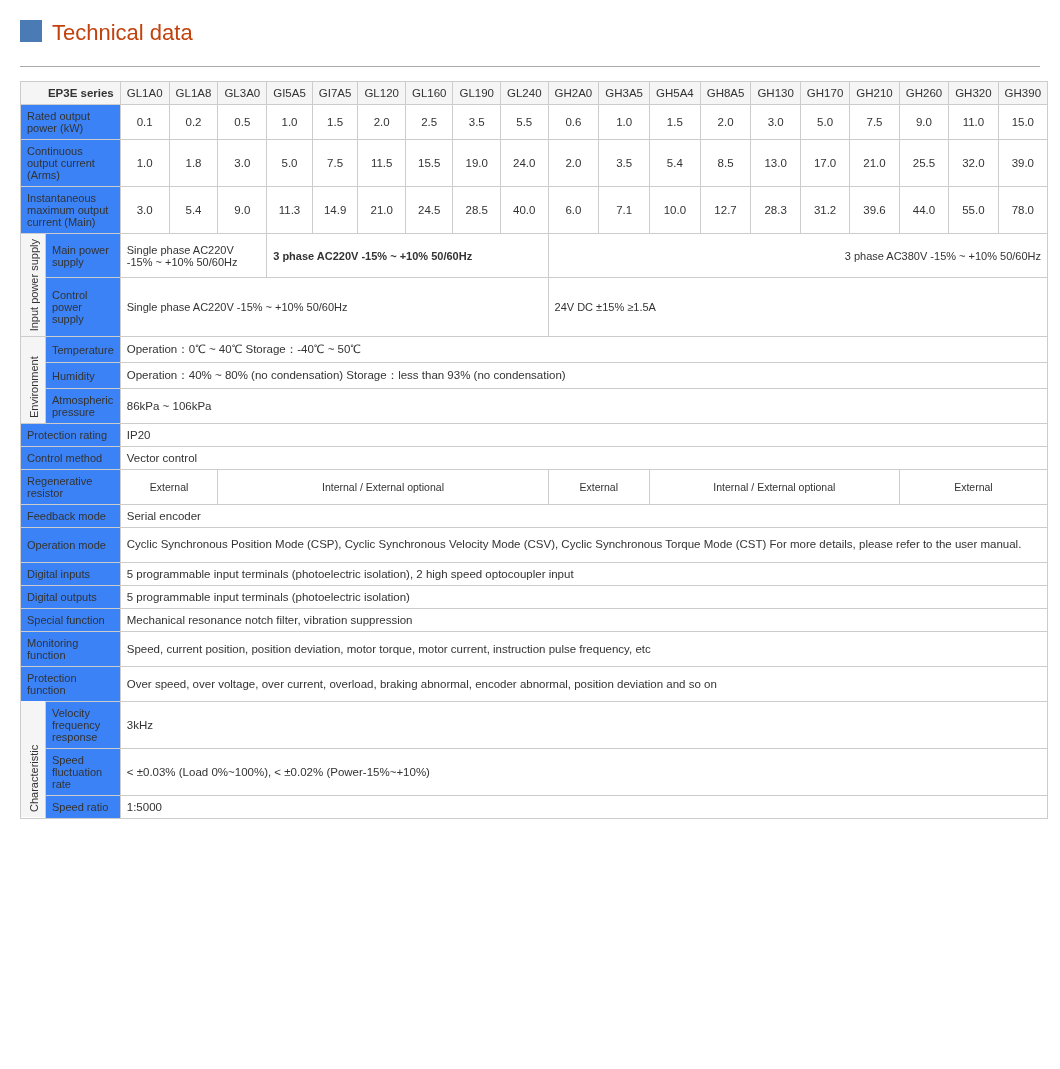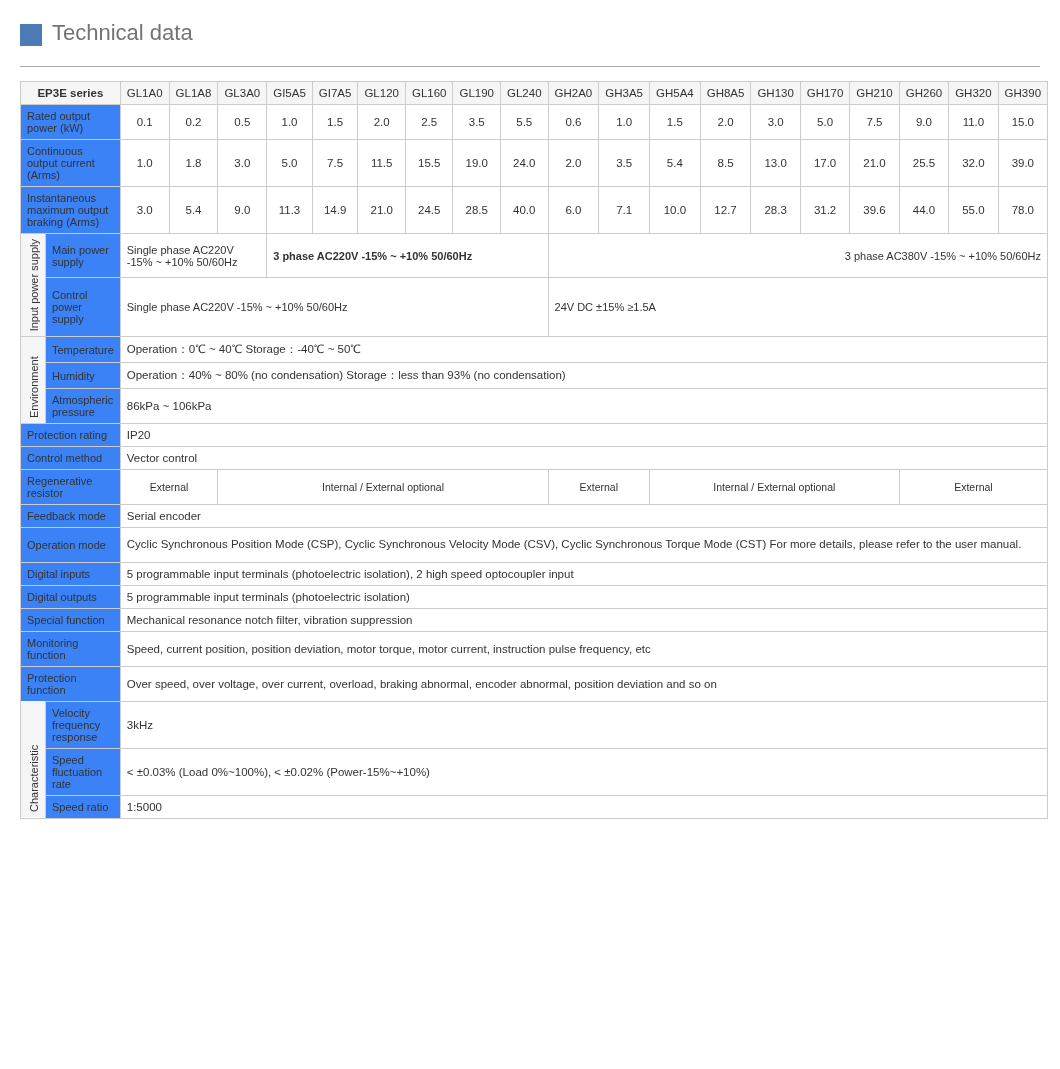--- a/index.html
+++ b/index.html
@@ -5,25 +5,25 @@
     * { box-sizing: border-box; margin: 0; padding: 0; }
     body {
       font-family: Arial, sans-serif;
       font-size: 12px;
       background: #fff;
       color: #333;
       padding: 20px;
     }
     .page-title {
       display: flex;
-      align-items: flex-end;
+      align-items: flex-start;
       margin-bottom: 20px;
       font-size: 22px;
       font-weight: normal;
-      color: #737373;
+      color: #c2410c;
     }
     .title-icon {
       width: 22px;
       height: 22px;
       background: #4a7bb5;
       display: inline-block;
       margin-right: 10px;
       flex-shrink: 0;
     }
     .main-table {
@@ -36,21 +36,21 @@
       padding: 5px 6px;
       vertical-align: middle;
       text-align: left;
     }
     .main-table .header-row th {
       background: #f5f5f5;
       text-align: center;
       font-weight: normal;
     }
     .main-table .header-row th:first-child {
-      text-align: center;
+      text-align: right;
       font-weight: bold;
     }
     .num-cell {
       text-align: center !important;
     }
     .row-label {
       background: #3b82f6;
       font-size: 11px;
     }
     .section-label {
@@ -171,21 +171,21 @@
     <td class="num-cell data-cell">8.5</td>
     <td class="num-cell data-cell">13.0</td>
     <td class="num-cell data-cell">17.0</td>
     <td class="num-cell data-cell">21.0</td>
     <td class="num-cell data-cell">25.5</td>
     <td class="num-cell data-cell">32.0</td>
     <td class="num-cell data-cell">39.0</td>
   </tr>
 
   <tr>
-    <td colspan="2" class="row-label">Instantaneous maximum output braking (Arms)</td>
+    <td colspan="2" class="row-label">Instantaneous maximum output current (Main)</td>
     <td class="num-cell data-cell">3.0</td>
     <td class="num-cell data-cell">5.4</td>
     <td class="num-cell data-cell">9.0</td>
     <td class="num-cell data-cell">11.3</td>
     <td class="num-cell data-cell">14.9</td>
     <td class="num-cell data-cell">21.0</td>
     <td class="num-cell data-cell">24.5</td>
     <td class="num-cell data-cell">28.5</td>
     <td class="num-cell data-cell">40.0</td>
     <td class="num-cell data-cell">6.0</td>

